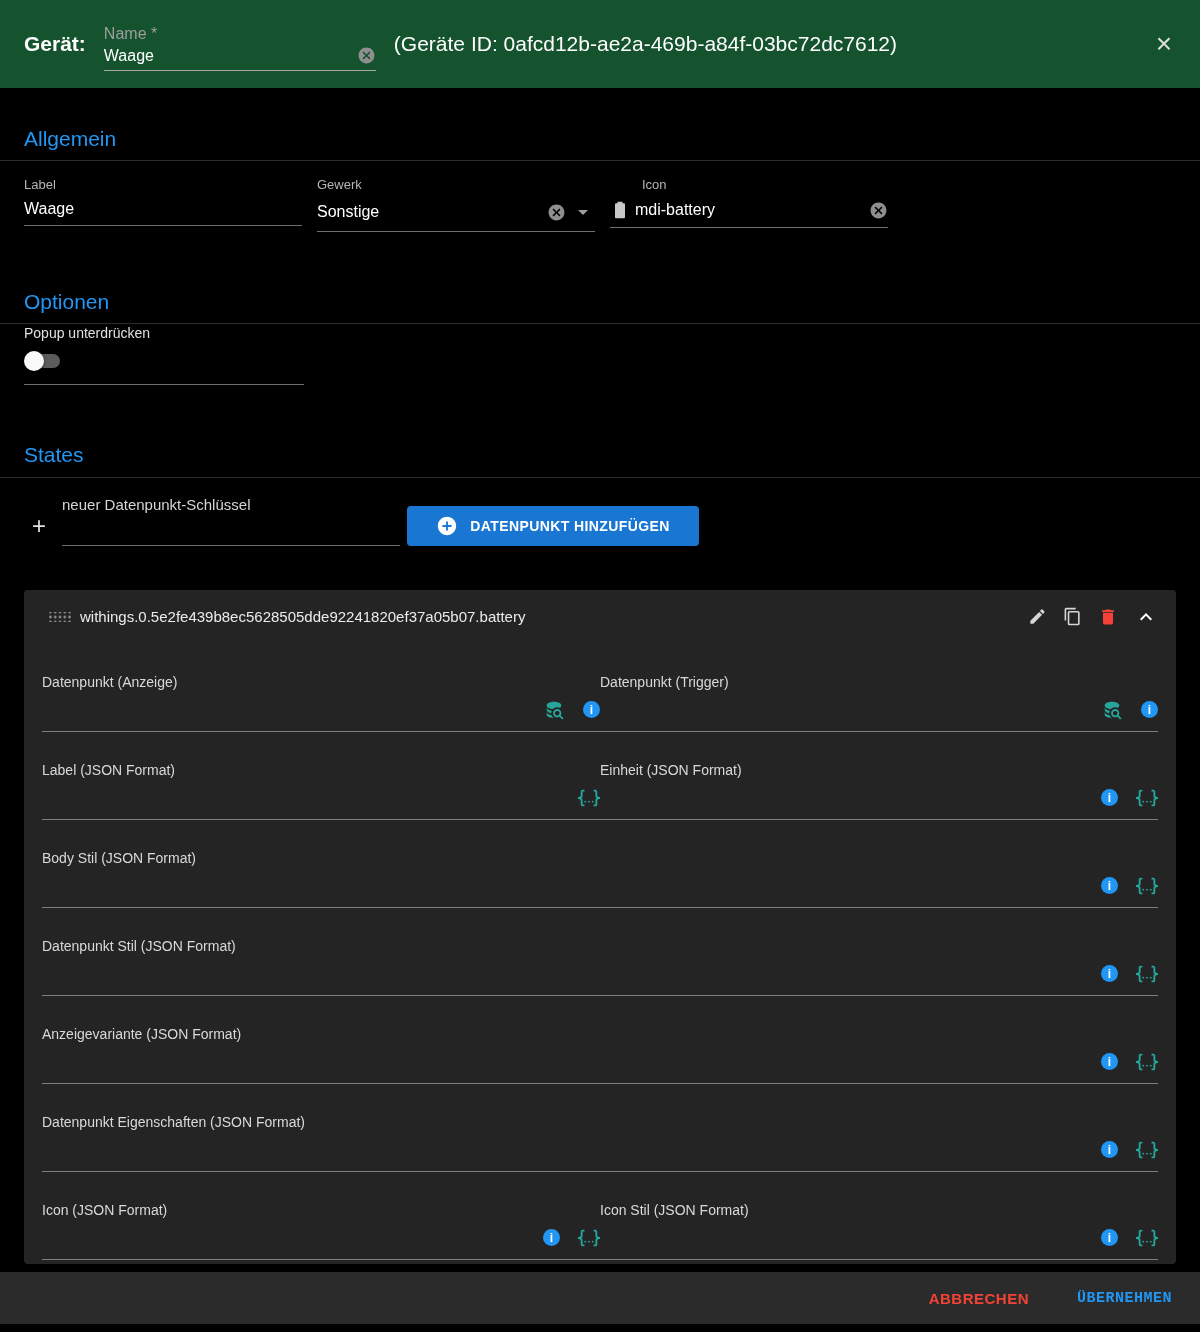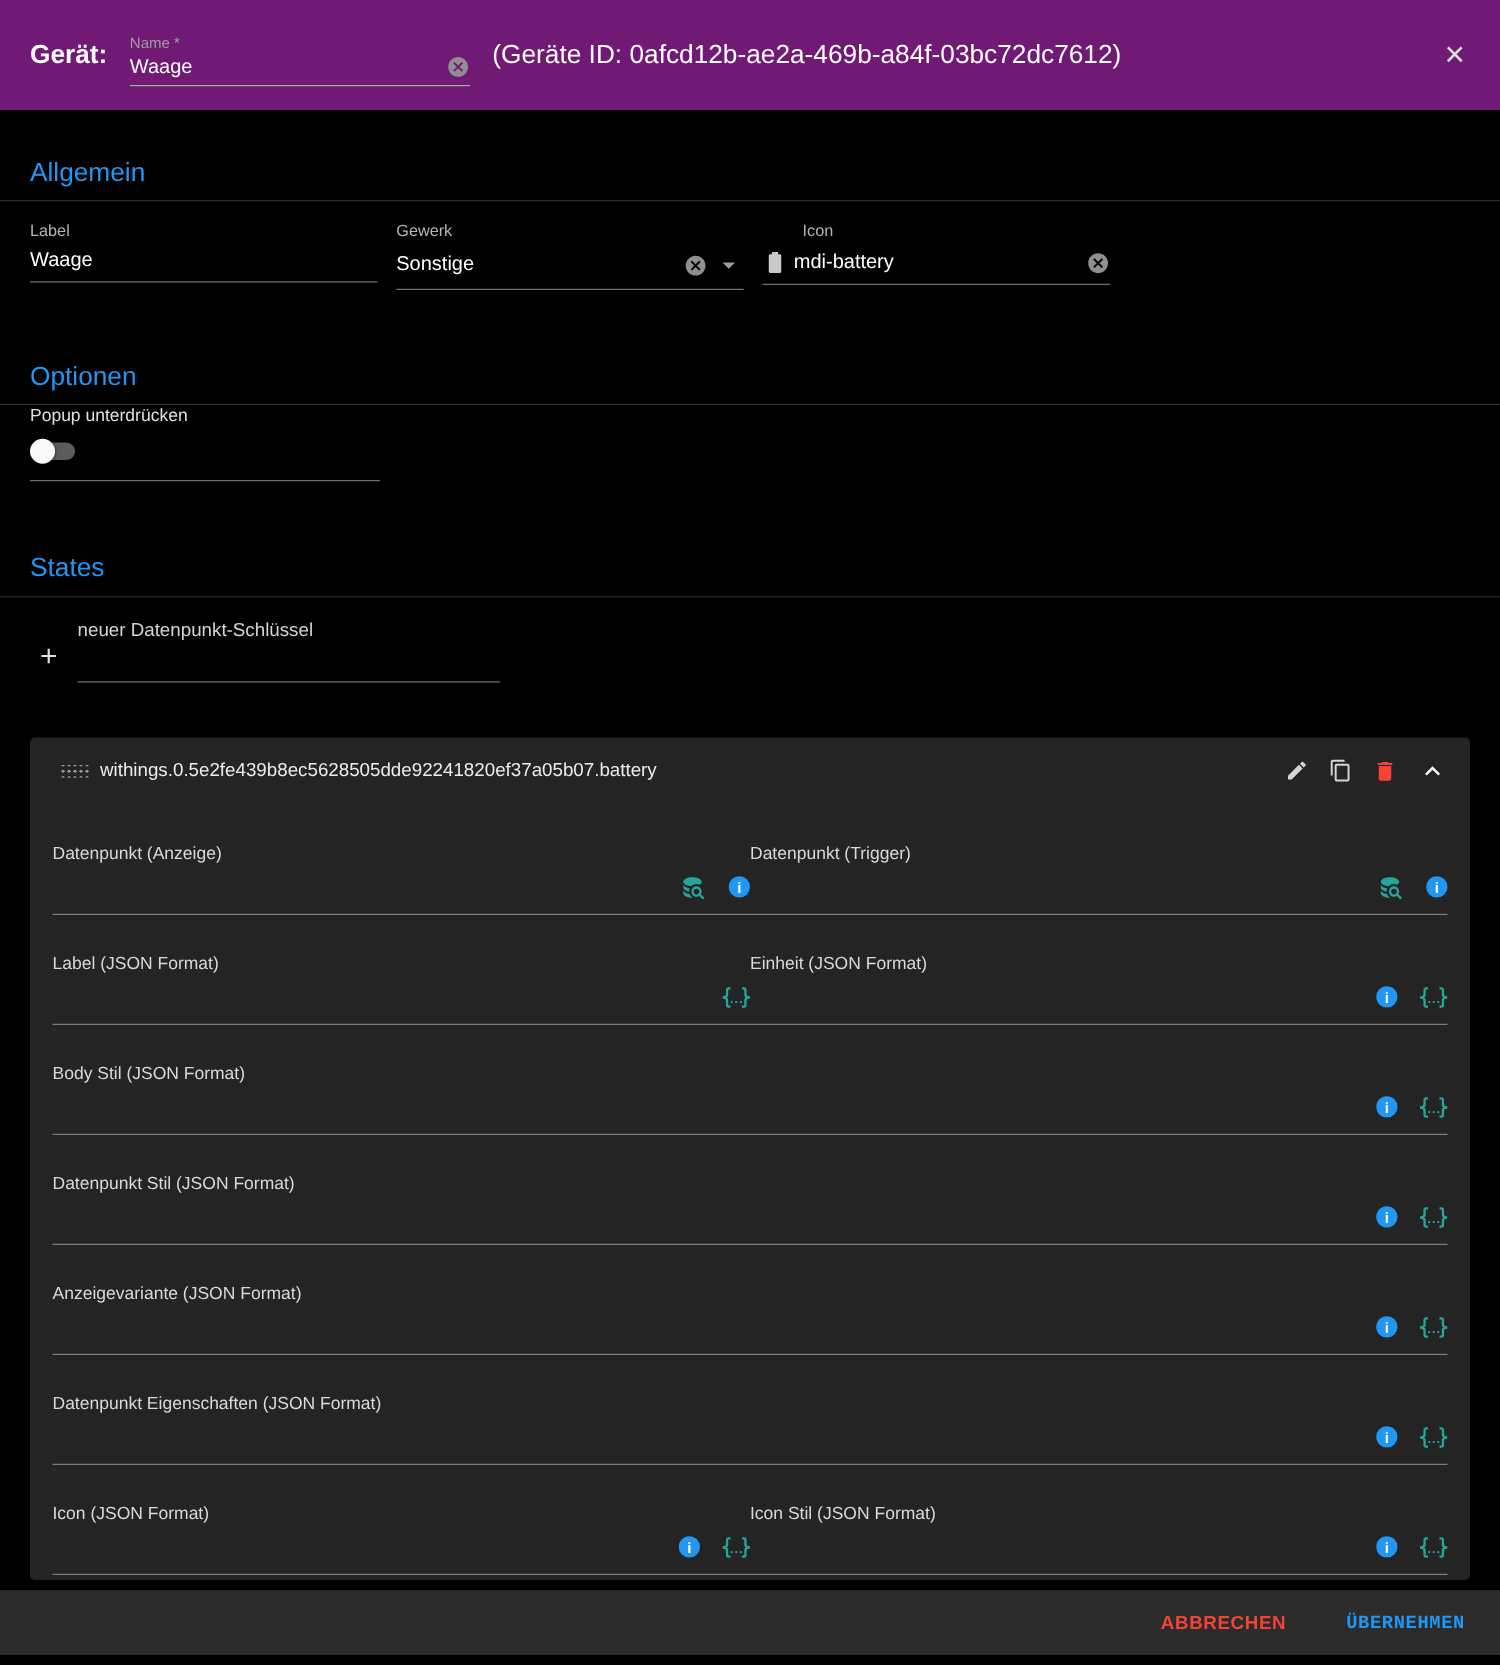--- a/index.html
+++ b/index.html
@@ -6,26 +6,26 @@
   html,body { background:#000; }
   body {
     width:1200px; height:1332px; overflow:hidden;
     font-family:"Liberation Sans","DejaVu Sans",sans-serif;
     color:#fff;
   }
   .dialog { display:flex; flex-direction:column; height:100%; }
 
   
   .dlg-header {
-    flex:none; height:88px; background:#701a75;
+    flex:none; height:88px; background:#14532d;
     display:flex; align-items:center; padding:0 24px; gap:18px;
   }
   .dlg-title { font-size:21px; font-weight:bold; }
   .name-field { width:272px; padding-top:8px; }
-  .float-label { display:block; font-size:12px; color:#9e9e9e; margin-bottom:3px; }
+  .float-label { display:block; font-size:16px; color:#9e9e9e; margin-bottom:3px; }
   .name-row { display:flex; align-items:center; gap:6px; border-bottom:1px solid #a8a8a8; padding-bottom:5px; }
   .text-input {
     flex:1; min-width:0; background:transparent; border:none; outline:none;
     color:#fff; font-size:16px; font-family:inherit; padding:0;
   }
   .device-id { font-size:21px; font-weight:500; white-space:nowrap; }
   .close-btn { margin-left:auto; font-size:28px; line-height:1; color:#dedede; cursor:pointer; padding:0 4px; }
 
   
   main { flex:1; padding:0 24px; overflow:hidden; }
@@ -183,20 +183,26 @@
 
     <h2 class="section-title mt-sec">States</h2>
     <div class="divider"></div>
 
     <div class="states-row">
       <span class="plus">+</span>
       <div class="new-key-field">
         <span class="new-key-label">neuer Datenpunkt-Schlüssel</span>
         <input class="text-input" value="" style="">
       </div>
+      <button class="add-btn">
+        <svg class="svg22 fill-white" viewBox="0 0 24 24">
+            <path d="M12,2C6.48,2 2,6.48 2,12C2,17.52 6.48,22 12,22C17.52,22 22,17.52 22,12C22,6.48 17.52,2 12,2M17,13H13V17H11V13H7V11H11V7H13V11H17V13Z"></path>
+          </svg>
+        <span>DATENPUNKT HINZUFÜGEN</span>
+      </button>
     </div>
 
     <div class="state-card">
       <div class="card-header">
         <span class="drag-handle"></span>
         <span class="card-title">withings.0.5e2fe439b8ec5628505dde92241820ef37a05b07.battery</span>
         <div class="card-actions">
           <span class="icon-btn">
             <svg class="svg19 fill-lightgray" viewBox="0 0 24 24">
                 <path d="M20.71,7.04C21.1,6.65 21.1,6 20.71,5.63L18.37,3.29C18,2.9 17.35,2.9 16.96,3.29L15.12,5.12L18.87,8.87M3,17.25V21H6.75L17.81,9.93L14.06,6.18L3,17.25Z"></path>

